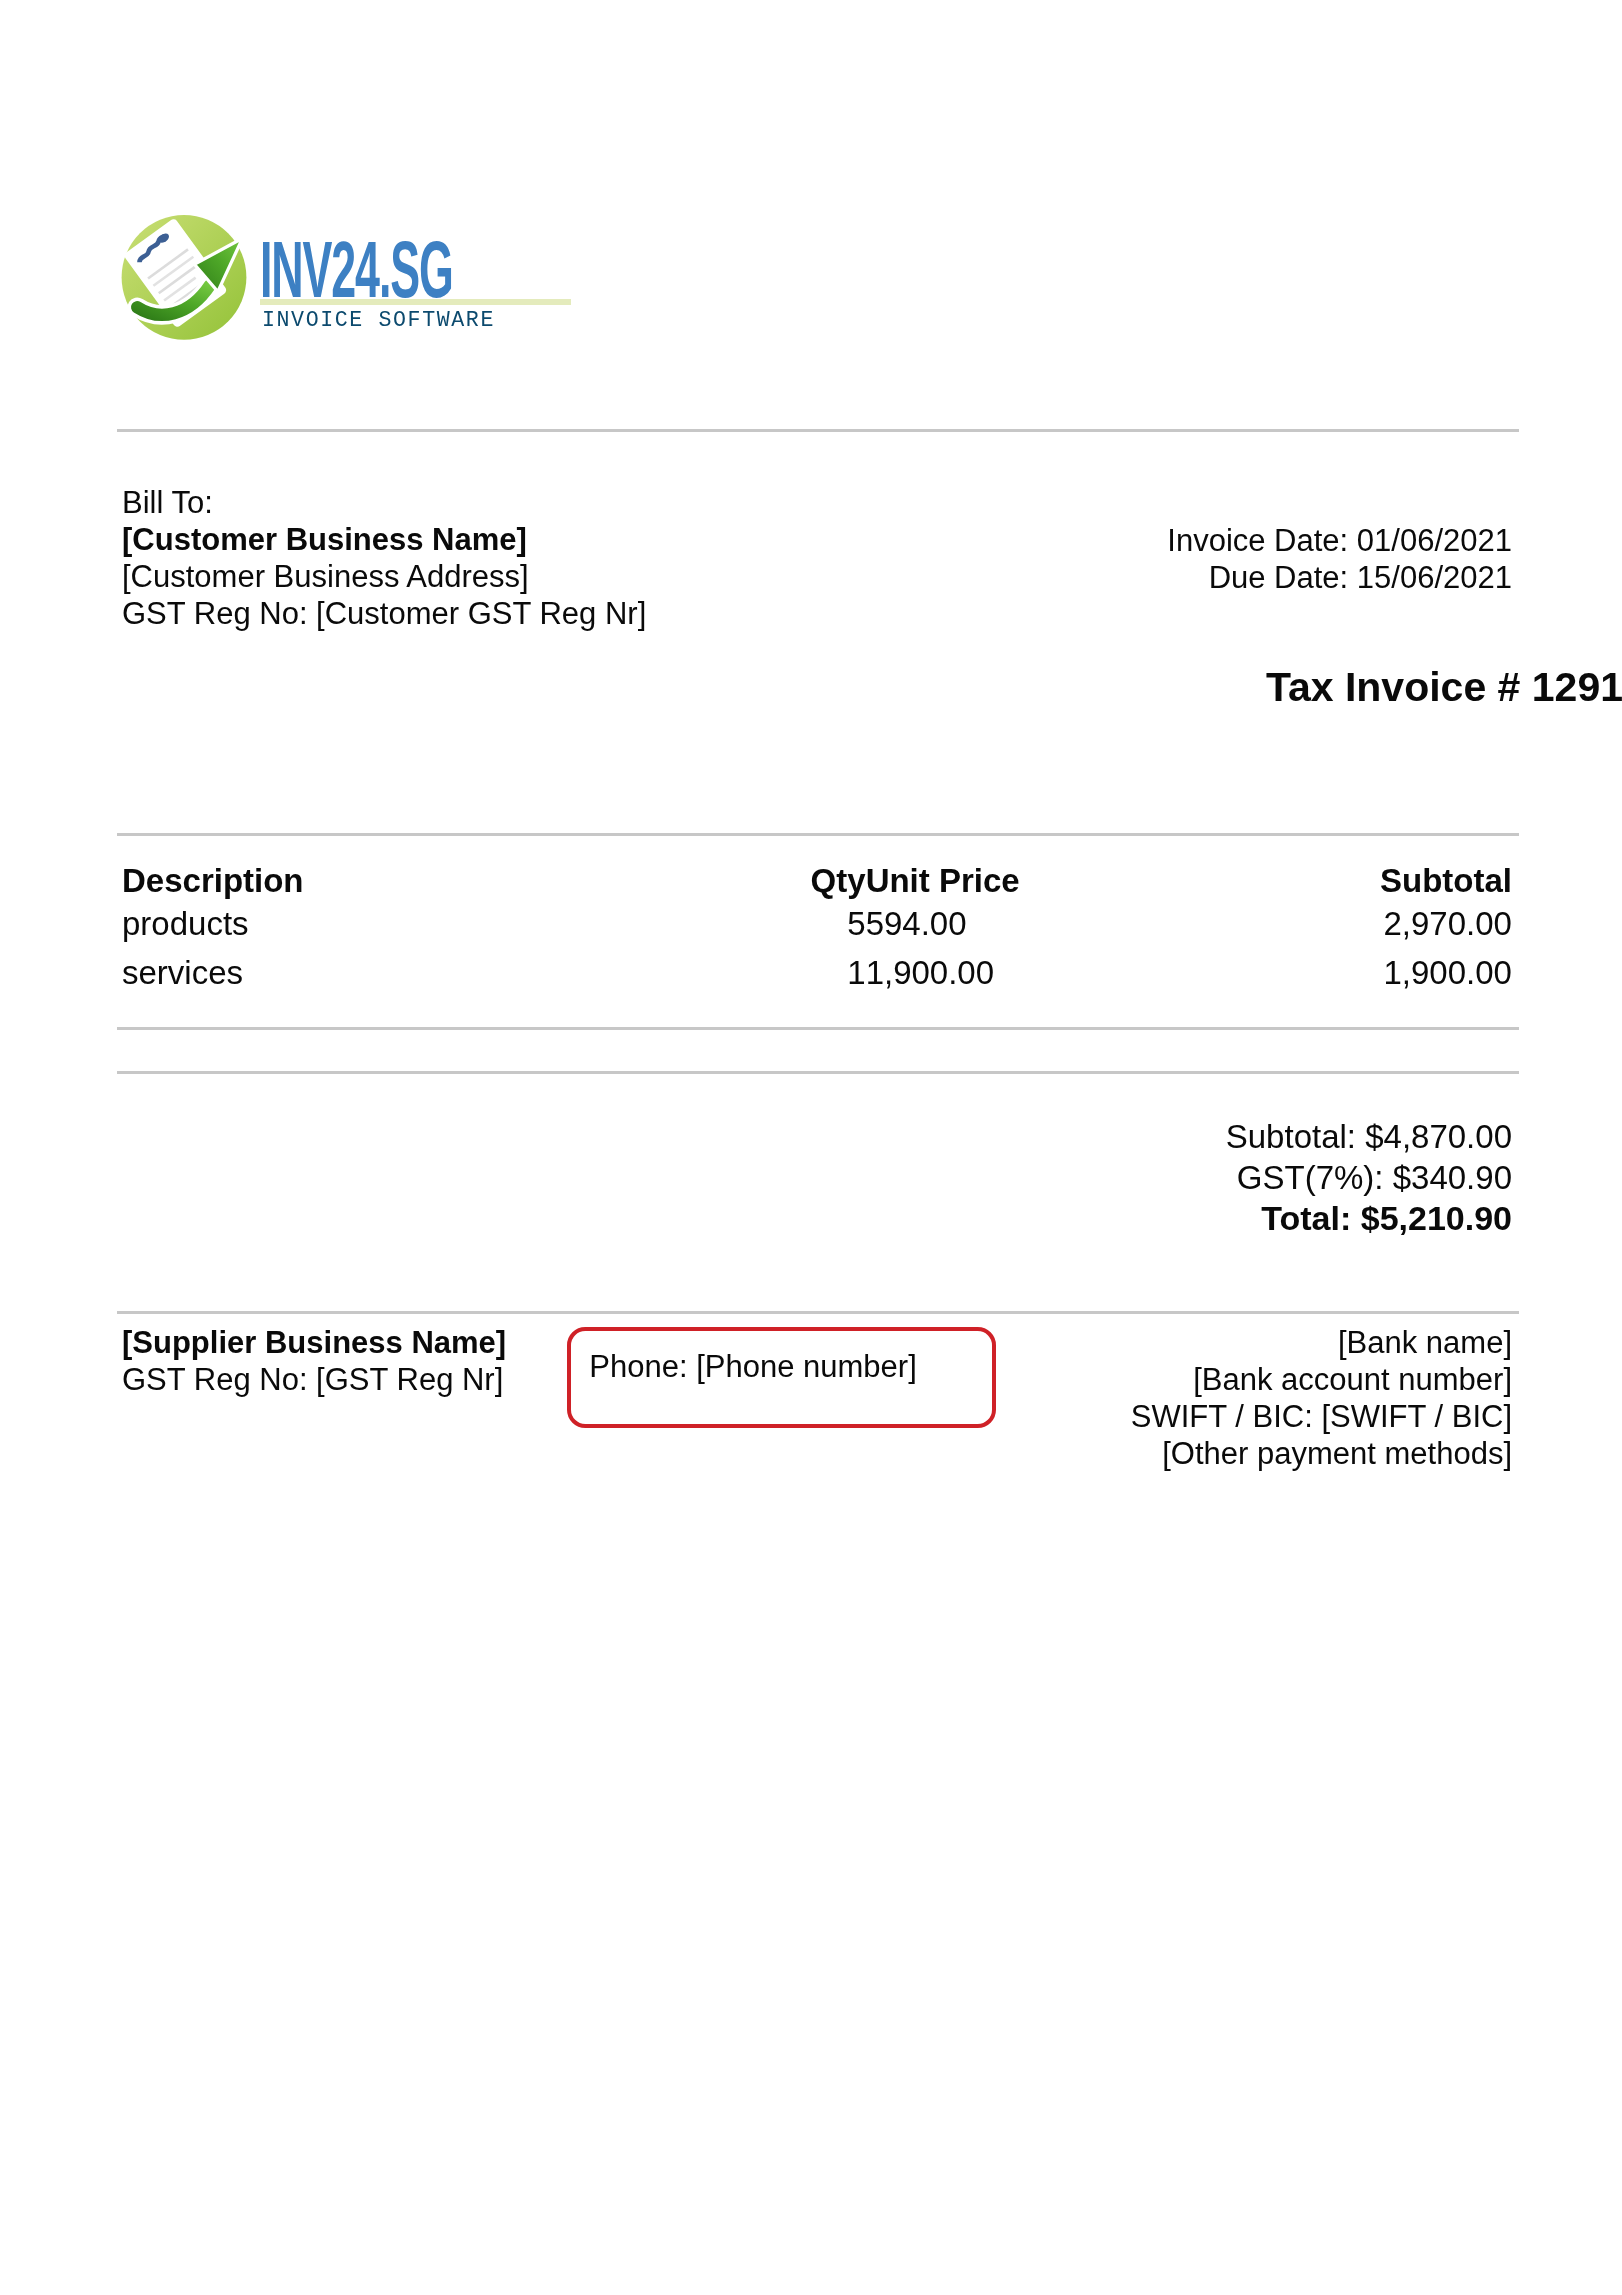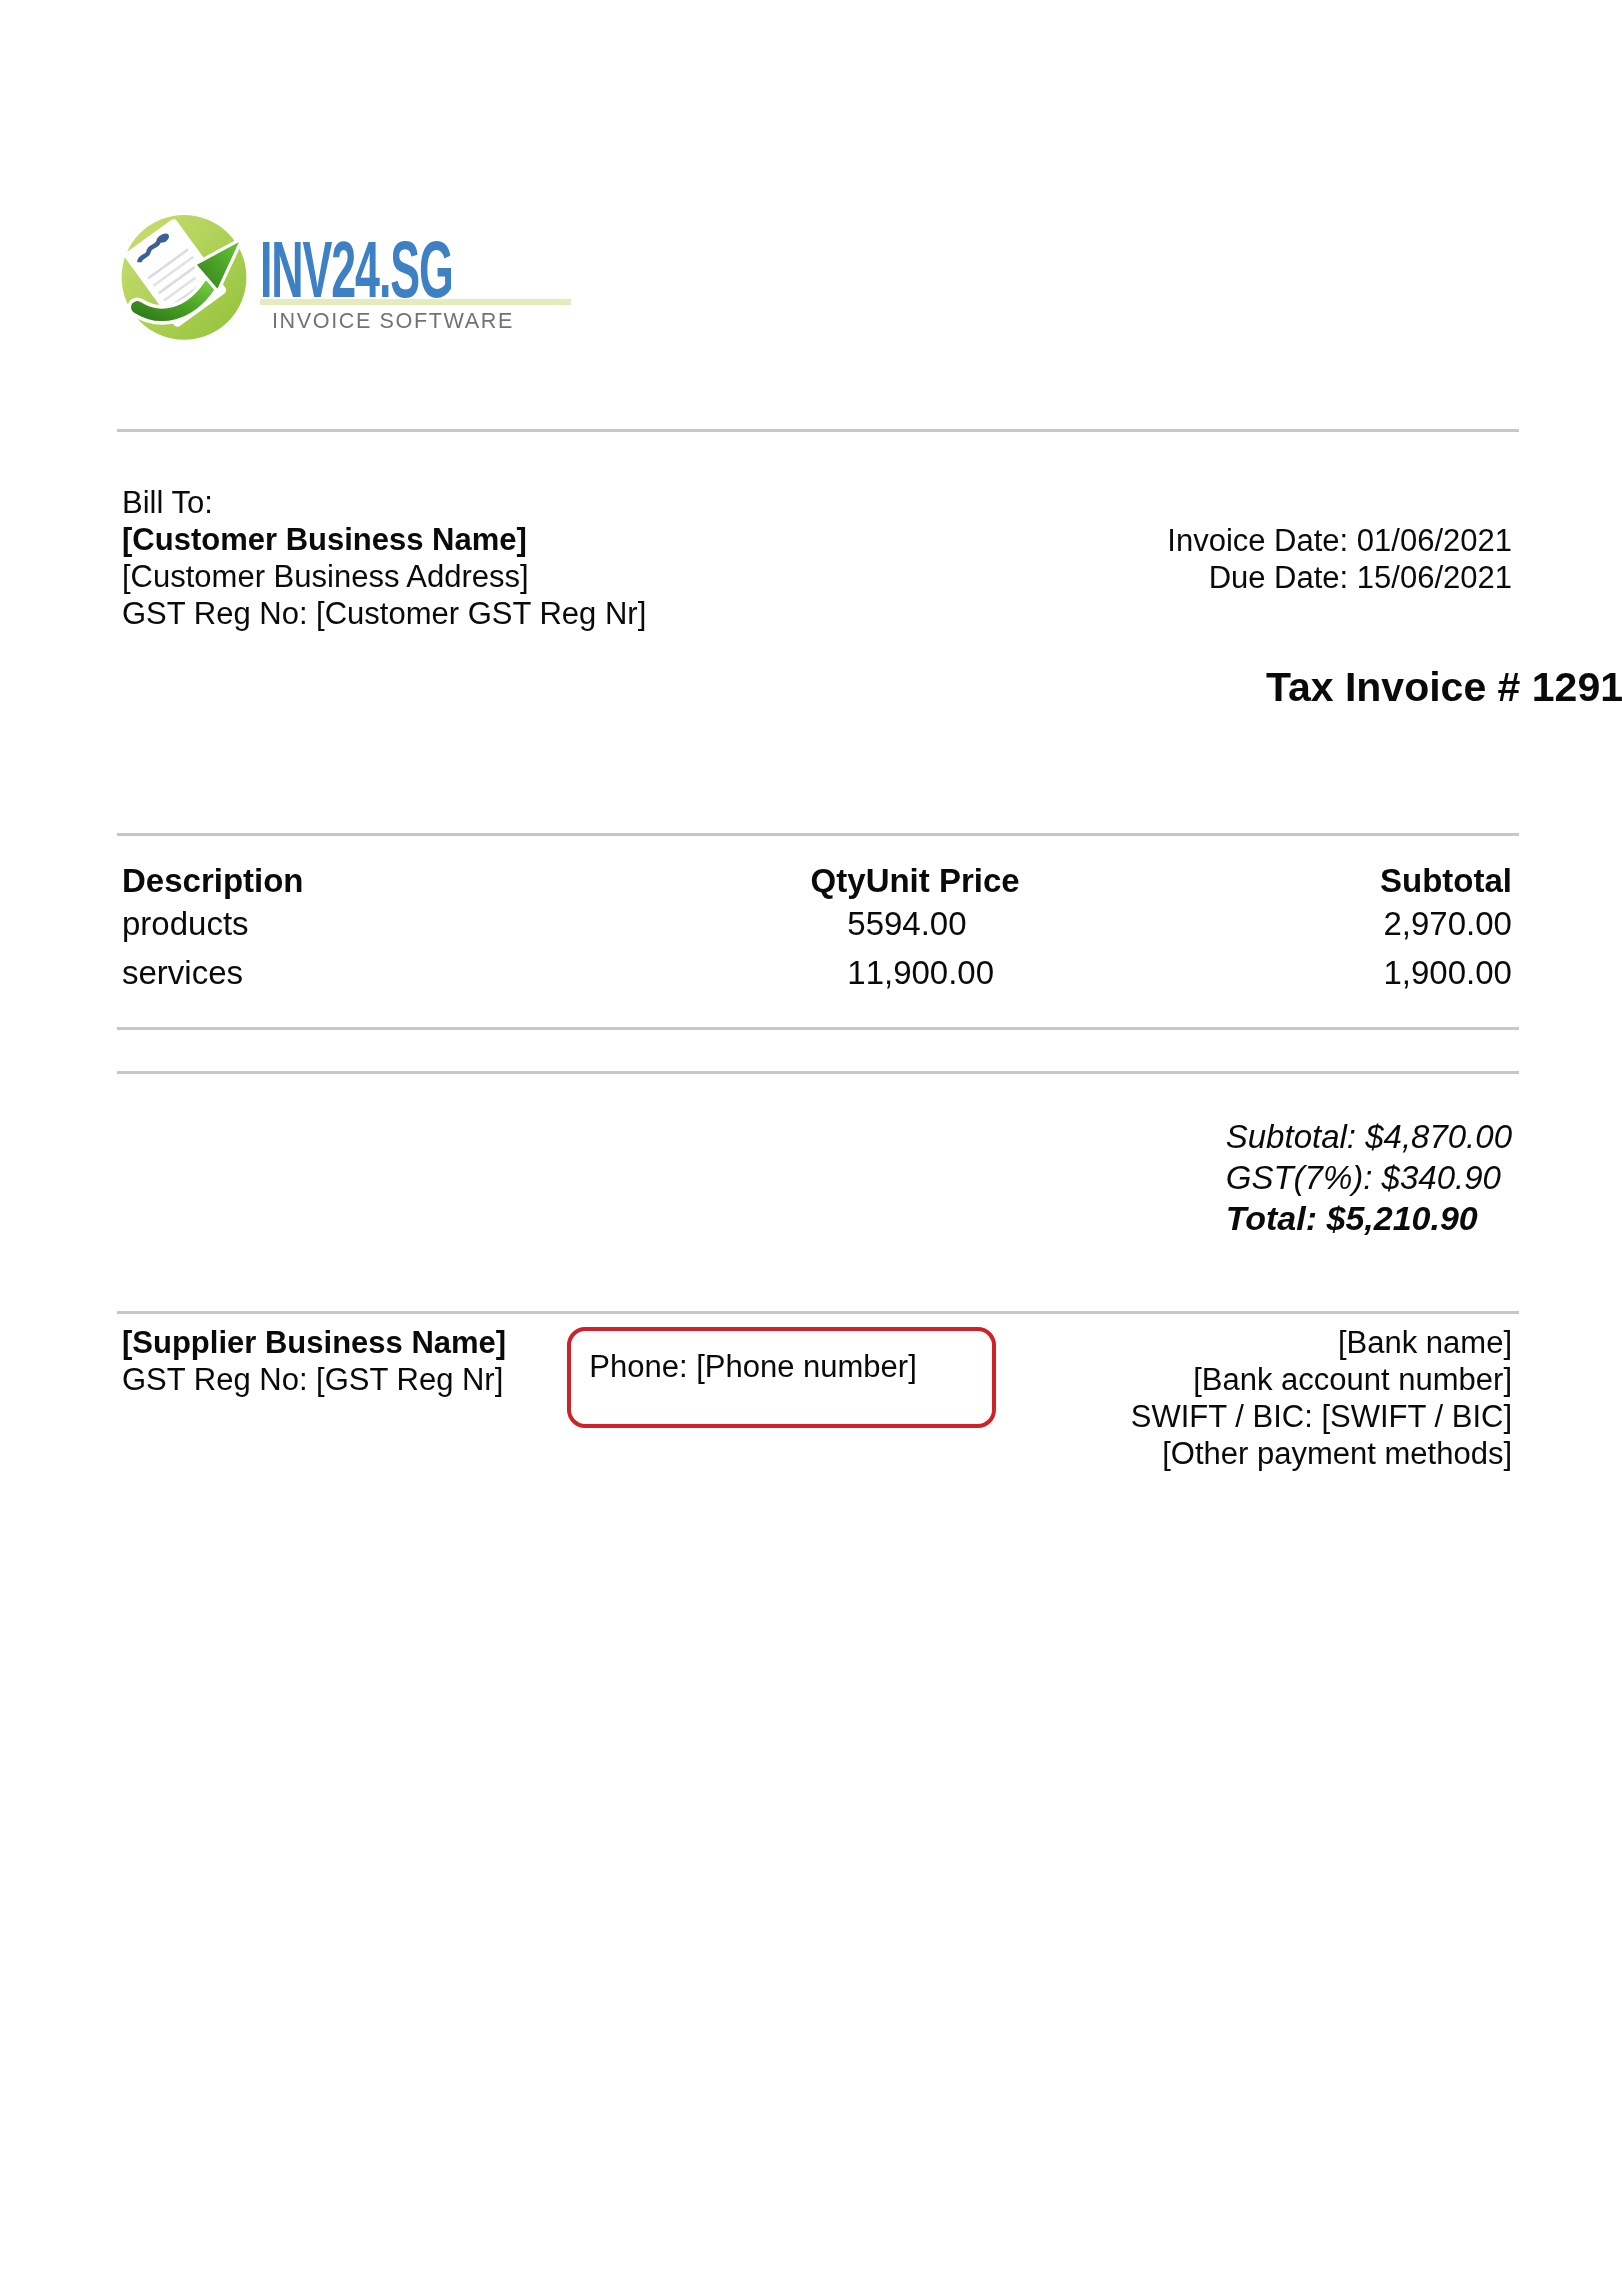--- a/index.html
+++ b/index.html
@@ -21,23 +21,24 @@
     width: 311px; height: 5.9px; background: #e4ebbc;
   }
   .brand-text {
     position: absolute; left: 260px; top: 230px;
     font-size: 80px; font-weight: bold; line-height: 1;
     color: #3d80c3; letter-spacing: -2px;
     transform: scaleX(0.56); transform-origin: left top;
     white-space: nowrap;
   }
   .brand-tagline {
-    position: absolute; left: 272px; top: 308px;
-    font-size: 21.6px; letter-spacing: 1.6px; color: #737373;
+    position: absolute; left: 262px; top: 308px;
+    font-size: 21.6px; letter-spacing: 1.6px; color: #0c4a6e;
     white-space: nowrap;
+    font-family: Liberation Mono, monospace;
   }
 
   
   .rule { position: absolute; left: 117px; width: 1402px; height: 3.3px; background: #c7c7c7; }
   #rule-top      { top: 429px; }
   #rule-tbl-top  { top: 833px; }
   #rule-tbl-bot1 { top: 1027px; }
   #rule-tbl-bot2 { top: 1071px; }
   #rule-footer   { top: 1311px; }
 
@@ -61,21 +62,21 @@
   .items .row { display: flex; align-items: center; height: 49px; }
   .items .row:first-of-type { margin-top: 9.2px; }
   .c-desc  { width: 38%;   text-align: left;  }
   .c-qty   { width: 15.5%; text-align: right; }
   .c-price { width: 24%;   text-align: left; }
   .c-sub   { width: 22.5%; text-align: right; }
 
   
   .totals {
     position: absolute; right: 111px; top: 1116px;
-    text-align: left; font-size: 33px; line-height: 41px; font-style: italic;
+    text-align: right; font-size: 33px; line-height: 41px;
   }
   .totals .grand { font-weight: bold; font-size: 34px; }
 
   
   .footer {
     position: absolute; left: 122px; top: 1324px; width: 1390px;
     display: flex; font-size: 31px; line-height: 37px;
   }
   .f-col1 { width: 406px; }
   .f-col1 .bold { font-weight: bold; }

